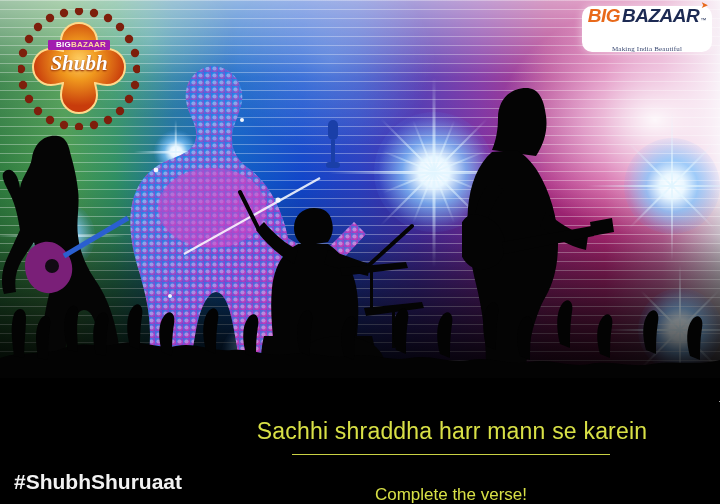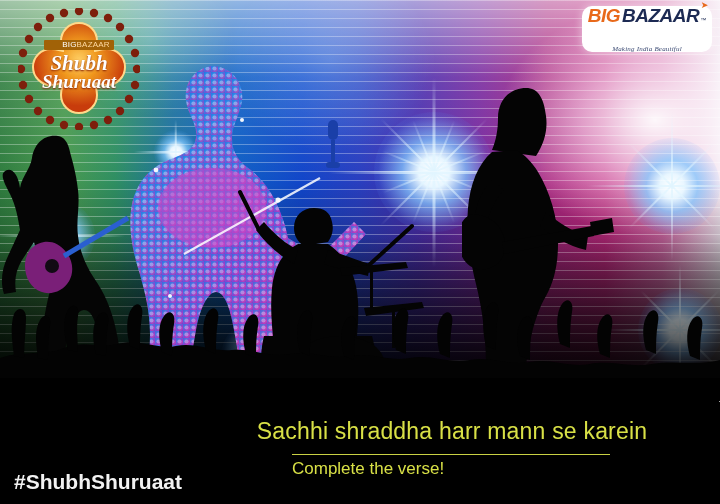--- a/index.html
+++ b/index.html
@@ -78,22 +78,22 @@
   }
   .badge .dots{position:absolute;inset:0;}
   .badge .quat{
     position:absolute;left:13px;top:13px;width:96px;height:96px;
   }
   .badge-txt{
     position:absolute;left:0;top:26px;width:122px;text-align:center;
     line-height:1;
   }
   .badge-bb{
-    display:inline-block;font-size:8px;font-weight:normal;letter-spacing:.2px;
-    color:#fff;background:#a16207;padding:1px 4px 1px 18px;border-radius:1px;
+    display:inline-block;font-size:8px;font-weight:bold;letter-spacing:.2px;
+    color:#fff;background:#a21caf;padding:1px 4px 1px 8px;border-radius:1px;
     margin-bottom:3px;
   }
   .badge-bb i{font-style:normal;color:#ffd9a0;}
   .badge-l1,.badge-l2{
     color:#fff;font-weight:bold;font-style:italic;
     text-shadow:0 1px 2px rgba(120,20,0,.95), 0 0 4px rgba(255,170,60,.6);
     font-family:"Liberation Serif",serif;
   }
   .badge-l1{font-size:21px;}
   .badge-l2{font-size:19px;margin-top:-2px;}
@@ -112,36 +112,36 @@
   }
   .bb-baz{
     font-size:19px;font-weight:bold;font-style:italic;color:#1c2a53;
     letter-spacing:-.5px;margin-left:2px;font-family:"Liberation Sans",sans-serif;
   }
   .bb-tm{font-size:6px;color:#1c2a53;margin-left:1px;}
   .bb-swoosh{
     position:absolute;right:-2px;top:-5px;font-size:9px;color:#e8691a;
   }
   .bb-tag{
-    font-size:7px;color:#3b4a73;font-style:italic;margin-top:18px;
+    font-size:7px;color:#3b4a73;margin-top:18px;
     font-family:"Liberation Serif",serif;letter-spacing:.2px;
   }
 
   
   .verse{
     position:absolute;left:252px;top:418px;width:400px;text-align:center;
     color:#d8e046;font-size:23px;letter-spacing:.2px;
     font-family:"Liberation Sans",sans-serif;
   }
   .rule{
     position:absolute;left:292px;top:454px;width:318px;height:1px;
     background:#c9d144;
   }
   .cta{
-    position:absolute;left:292px;top:459px;width:318px;text-align:left;
+    position:absolute;left:292px;top:485px;width:318px;text-align:center;
     color:#d8e046;font-size:17px;
     font-family:"Liberation Sans",sans-serif;
   }
   .hashtag{
     position:absolute;left:14px;top:470px;
     color:#f2f2f2;font-size:21px;font-weight:bold;
     font-family:"Liberation Sans",sans-serif;
   }
   .tnc{
     position:absolute;right:2px;top:396px;
@@ -425,21 +425,20 @@
            C94,56 86,64 76,64 C70,64 66,62 64,62
            C64,64 66,68 66,74 C66,84 58,92 48,92
            C38,92 30,84 30,74 C30,68 32,64 32,62
            C30,62 26,64 20,64 C10,64 2,56 2,46
            C2,36 10,28 20,28 C26,28 30,30 32,30
            C32,28 30,24 30,20 C30,10 38,2 48,2 Z"></path>
     </svg>
     <div class="badge-txt">
       <div class="badge-bb"><span>BIG</span><i>BAZAAR</i></div>
       <div class="badge-l1">Shubh</div>
-      <div class="badge-l2">Shuruaat</div>
     </div>
   </div>
 
   <div class="bb-panel">
     <div class="bb-row">
       <span class="bb-big">BIG</span>
       <span class="bb-baz">BAZAAR</span>
       <span class="bb-tm">™</span>
       <span class="bb-swoosh">➤</span>
     </div>

